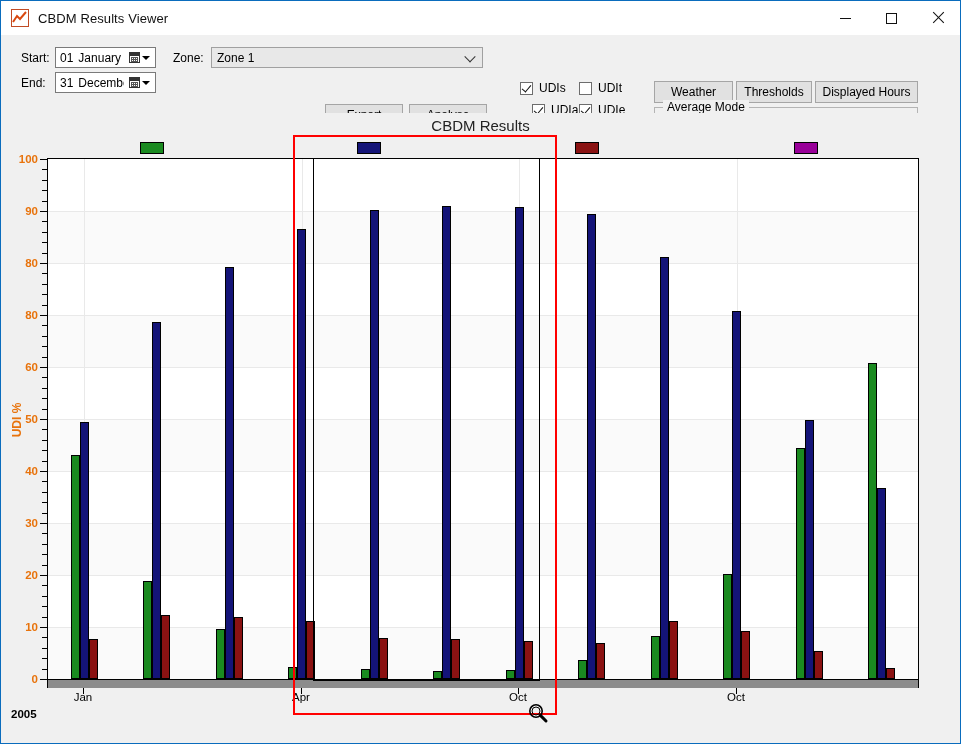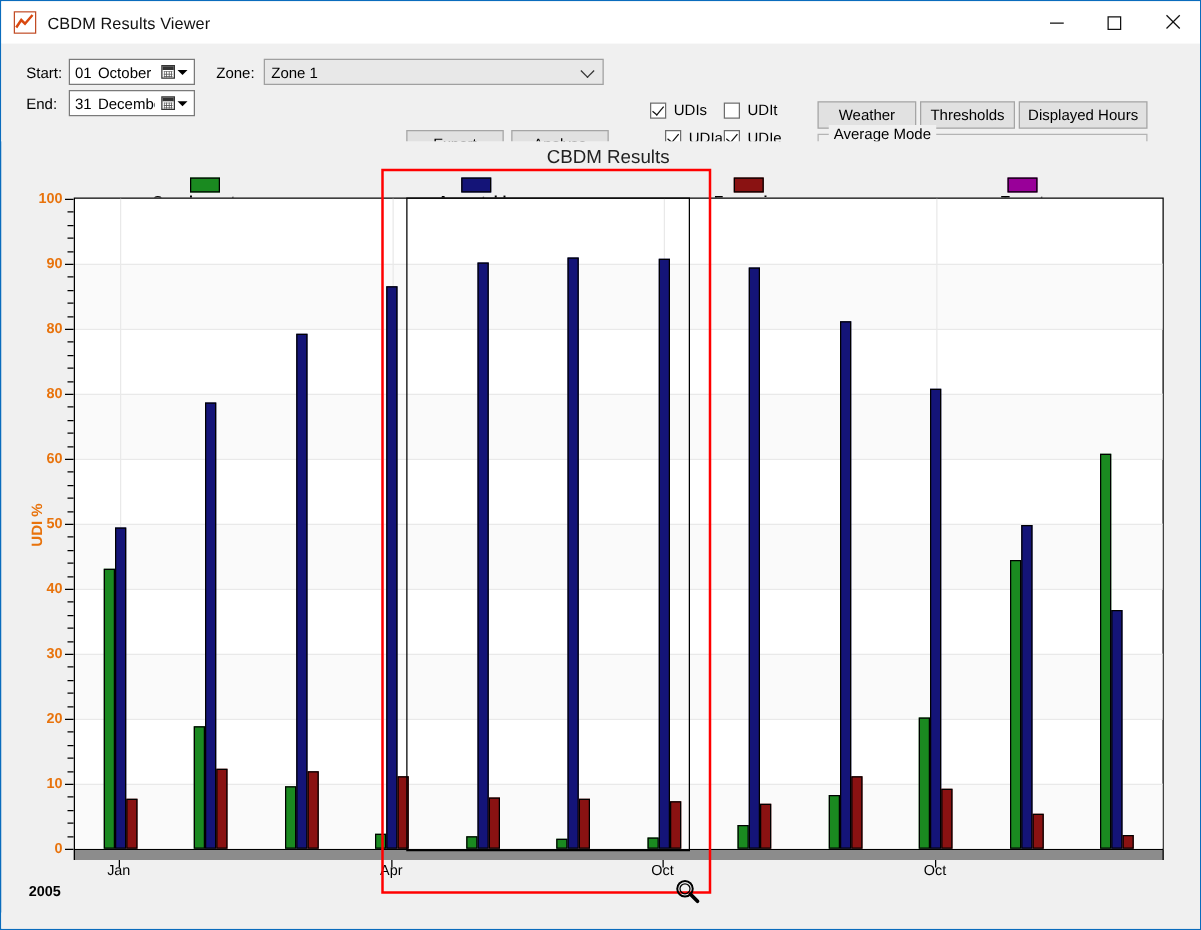--- a/index.html
+++ b/index.html
@@ -104,21 +104,21 @@
   }
   .radio-row { position:absolute; display:flex; align-items:center; gap:5px; font-size:12px; }
   .radio { width:13px; height:13px; border-radius:50%; border:1px solid #6d6d6d; background:#fff; position:relative; }
   .radio.sel::after {
     content:""; position:absolute; left:3px; top:3px; width:5px; height:5px;
     border-radius:50%; background:#111;
   }
 
   
   #chart-area {
-    flex:1 1 auto; position:relative; background:#f0f0f0;margin-left:12px;
+    flex:1 1 auto; position:relative; background:#f0f0f0;
   }
   #chart-title {
     position:absolute; top:4px; left:0; right:0; text-align:center;
     font-size:15px; color:#222;
   }
   #legend { position:absolute; top:29px; left:0; width:961px; height:32px; }
   .leg-item { position:absolute; text-align:center; }
   .leg-sw { width:24px; height:12px; border:1px solid #000; margin:0 auto 2px; }
   .leg-lb { font-size:11.5px; color:#000; font-weight:bold; }
 
@@ -190,21 +190,21 @@
         </div>
     </div>
   </div>
 
   <div id="toolbar">
 
     <div class="field-row" style="left:20px; top:12px;">
       <span class="lbl" style="width:34px;">Start:</span>
       <div class="dtpicker" style="width:101px;">
         <span class="dtnum">01</span>
-        <span class="dtmon">October</span>
+        <span class="dtmon">January</span>
         <span class="dt-btn">
           <span class="cal-ico"></span>
           <span class="caret-dn"></span>
         </span>
       </div>
     </div>
 
     <div class="field-row" style="left:20px; top:37px;">
       <span class="lbl" style="width:34px;">End:</span>
       <div class="dtpicker" style="width:101px;">

